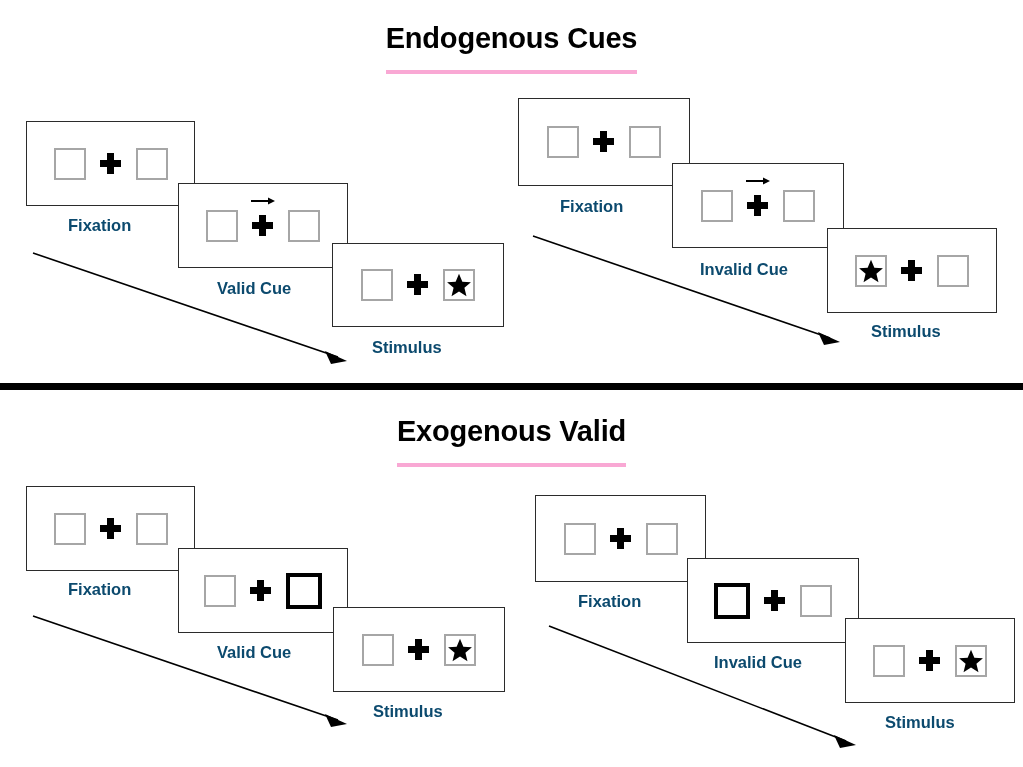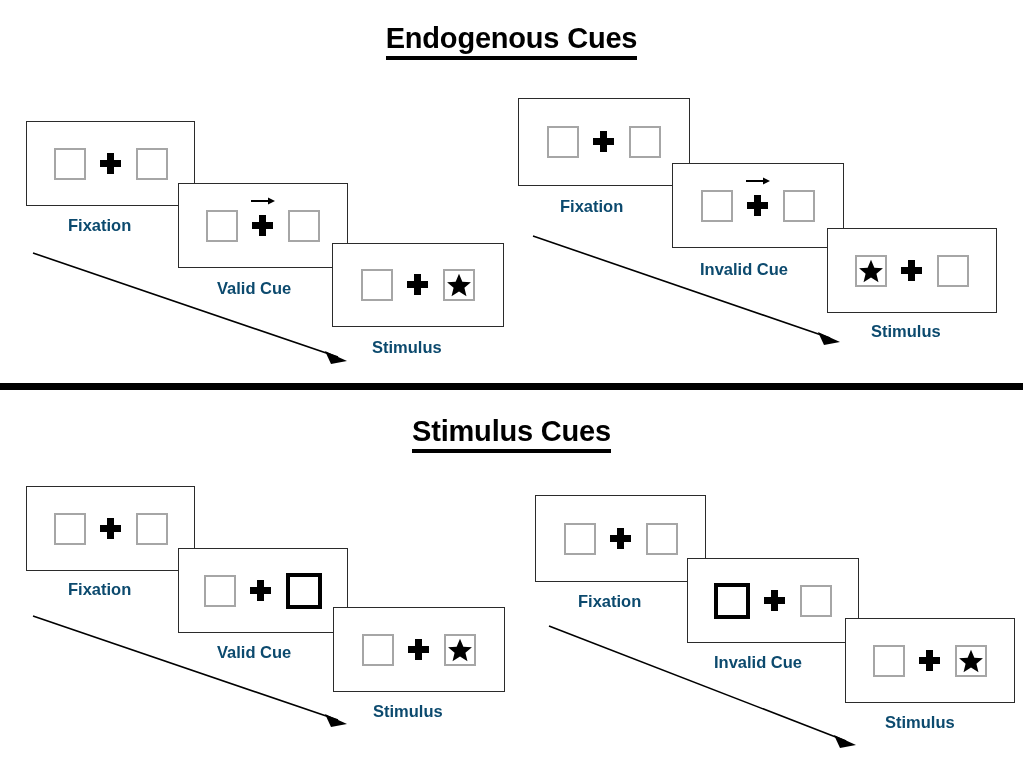--- a/index.html
+++ b/index.html
@@ -21,22 +21,22 @@
     position: absolute;
     width: 100%;
     left: 0;
     text-align: center;
     font-size: 29px;
     font-weight: bold;
     color: #000000;
     letter-spacing: -0.2px;
   }
   .section-title .tt {
-    border-bottom: 4px solid #000000;
-    padding-bottom: 1px;
+    border-bottom: 4px solid #f9a8d4;
+    padding-bottom: 15px;
     display: inline-block;
   }
 
   
   .divider {
     position: absolute;
     left: 0;
     width: 1023px;
     height: 7px;
     background: #000000;
@@ -239,21 +239,21 @@
   <div class="caption" style="left:871px; top:322px;">Stimulus</div>
 
   <svg class="flow-arrow" style="left:527px; top:228px; width:322px; height:125px;" viewBox="0 0 322 125">
     <line x1="6" y1="8" x2="303" y2="110" stroke="#000" stroke-width="1.6"></line>
     <polygon points="313,114 291,104 297,117" fill="#000"></polygon>
   </svg>
 
   <div class="divider" style="top:383px;"></div>
 
   <div class="section-title" style="top:415px;">
-    <span class="tt">Stimulus Cues</span>
+    <span class="tt">Exogenous Valid</span>
   </div>
 
   <div class="panel" style="left:26px; top:486px; width:169px; height:85px;">
     <div class="panel-inner">
       <div class="box"></div>
       <div class="cross">
         <div class="vbar"></div>
           <div class="hbar"></div>
       </div>
       <div class="box"></div>

